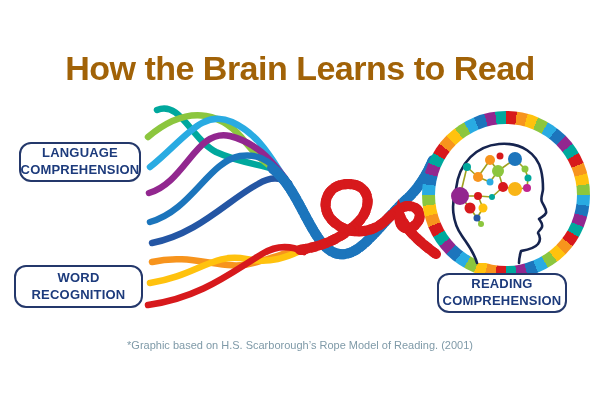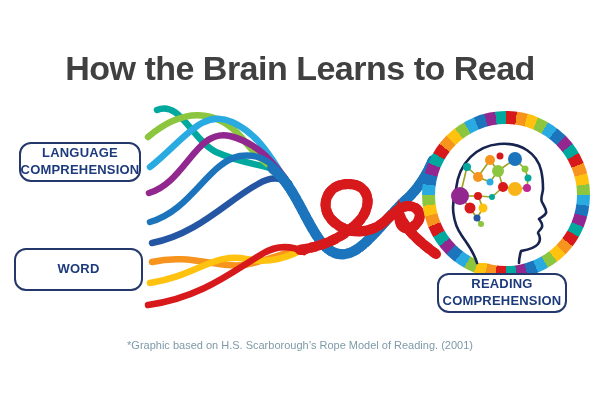--- a/index.html
+++ b/index.html
@@ -2,21 +2,21 @@
 <html><head>
 <meta charset="utf-8">
 <style>
   html,body{margin:0;padding:0;background:#fff;}
   .stage{
     position:relative;width:600px;height:400px;background:#ffffff;
     font-family:"Liberation Sans",sans-serif;overflow:hidden;
   }
   .title{
     position:absolute;top:49px;left:0;width:100%;margin:0;
-    text-align:center;font-size:34px;font-weight:bold;color:#404040;
+    text-align:center;font-size:34px;font-weight:bold;color:#a16207;
     letter-spacing:-0.5px;z-index:4;
   }
   svg.layer{position:absolute;left:0;top:0;}
   .ropes{z-index:1;}
   .headsvg{z-index:3;}
   .rope-ring{
     position:absolute;left:422px;top:111px;width:168px;height:168px;
     border-radius:50%;z-index:2;
     background:repeating-conic-gradient(#d7191c 0 7.5deg,#f7941d 0 15deg,#ffc20e 0 22.5deg,#8cc63e 0 30deg,#29abe2 0 37.5deg,#1c75bc 0 45deg,#92278f 0 52.5deg,#00a89d 0 60deg);
   }
@@ -24,21 +24,21 @@
     content:"";position:absolute;top:13px;left:13px;right:13px;bottom:13px;
     border-radius:50%;background:#fff;
   }
   .label-box{
     position:absolute;background:#fff;border:2px solid #24386b;border-radius:12px;
     display:flex;flex-direction:column;align-items:center;justify-content:center;
     font-weight:bold;font-size:13px;line-height:1.3;color:#1d3b7c;
     text-align:center;letter-spacing:0.2px;z-index:5;box-sizing:border-box;
   }
   #box-language{left:19px;top:142px;width:122px;height:40px;}
-  #box-word{left:14px;top:248px;width:129px;height:43px;}
+  #box-word{left:14px;top:265px;width:129px;height:43px;}
   #box-reading{left:437px;top:273px;width:130px;height:40px;align-items:center;}
   .footer{
     position:absolute;top:339px;left:0;width:100%;text-align:center;
     font-size:11px;color:#7f9aa8;z-index:4;
   }
 </style>
 </head>
 <body>
 
 <div class="stage">
@@ -132,20 +132,21 @@
       <circle cx="481" cy="224" r="3" fill="#8cc63e"></circle>
     </g>
   </svg>
 
   <div class="label-box" id="box-language">
     <span>LANGUAGE</span>
     <span>COMPREHENSION</span>
   </div>
   <div class="label-box" id="box-word">
     <span>WORD</span>
+    <span>RECOGNITION</span>
   </div>
   <div class="label-box" id="box-reading">
     <span>READING</span>
     <span>COMPREHENSION</span>
   </div>
 
   <div class="footer">*Graphic based on H.S. Scarborough’s Rope Model of Reading. (2001)</div>
 
 </div>
 

